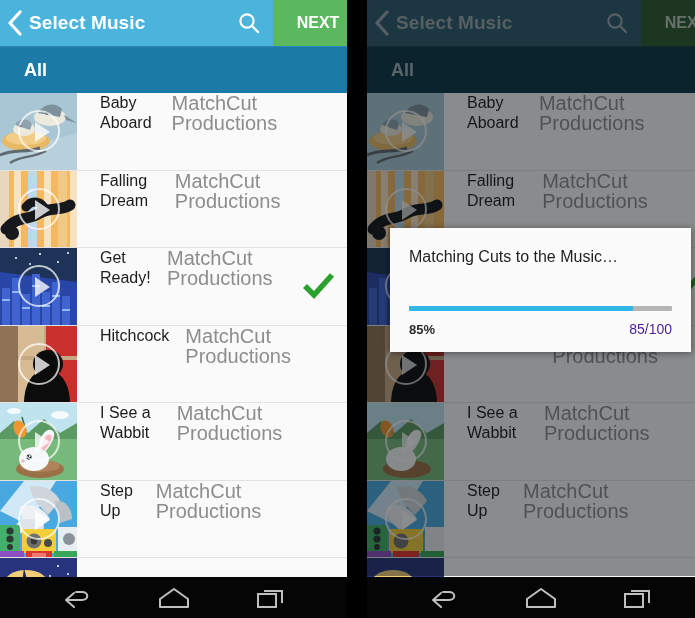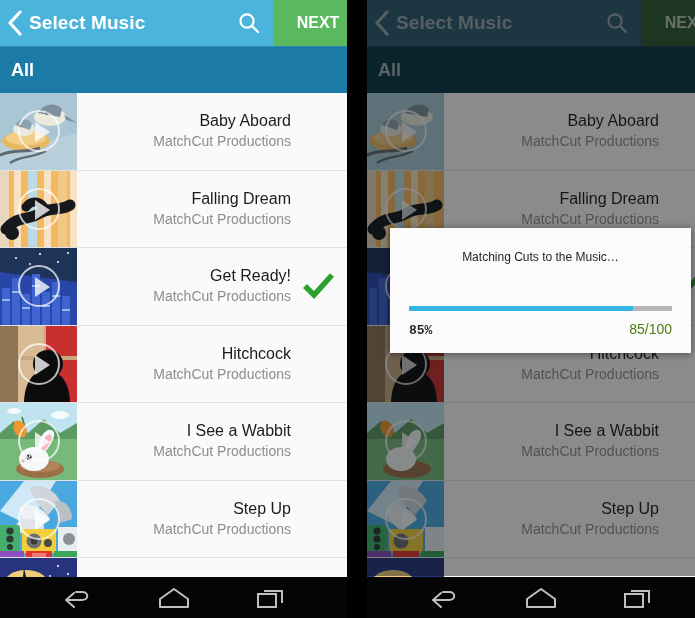--- a/index.html
+++ b/index.html
@@ -75,21 +75,21 @@
     background: #1b7ba6;
     border-top: 1px solid #2a8ab5;
     display: flex;
     align-items: center;
     box-sizing: border-box;
   }
   .tabbar .tab-label {
     color: #ffffff;
     font-size: 18px;
     font-weight: bold;
-    margin-left: 11px;
+    margin-left: 24px;
   }
 
   
   .list {
     position: relative;
     background: #fafafa;
     height: 484px;
     overflow: hidden;
   }
   .row {
@@ -119,34 +119,32 @@
   .thumb .play:after {
     content: "";
     position: absolute;
     left: 15px; top: 10px;
     border-left: 15px solid rgba(255,255,255,0.78);
     border-top: 10px solid transparent;
     border-bottom: 10px solid transparent;
   }
   .rowtext {
     flex: 1 1 auto;
-    padding-left: 17px;
-    display: flex;
-    flex-direction: column;
+    padding-left: 23px;
+    display: flex;
     justify-content: center;
-    text-align: right;
   }
   .title {
     color: #1c1c1c;
     font-size: 16px;
     line-height: 20px;
   }
   .artist {
     color: #8d8d8d;
-    font-size: 14px;
+    font-size: 20px;
     line-height: 20px;
     padding-left: 16px;
   }
   .check {
     flex: 0 0 auto;
     width: 56px;
     display: flex;
     align-items: center;
     justify-content: center;
   }
@@ -176,25 +174,24 @@
     left: 23px;
     top: 228px;
     width: 301px;
     background: #fbfbfb;
     box-shadow: 0 1px 7px rgba(0,0,0,0.45);
     z-index: 10;
     box-sizing: border-box;
     padding: 17px 19px 15px 19px;
   }
   .dialog .dlg-title {
-    font-size: 12px;
+    font-size: 16px;
     color: #1f1f1f;
     line-height: 24px;
     white-space: nowrap;
-    text-align: center;
   }
   .track {
     margin-top: 37px;
     height: 5px;
     background: #b6b6b6;
     border-radius: 1px;
     position: relative;
     overflow: hidden;
   }
   .track .fill {
@@ -202,22 +199,22 @@
     left: 0; top: 0; bottom: 0;
     background: #33b5e5;
     border-radius: 1px;
   }
   .dlg-foot {
     margin-top: 10px;
     display: flex;
     justify-content: space-between;
     align-items: baseline;
   }
-  .dlg-foot .pct { font-size: 13px; font-weight: bold; color: #2a2a2a; font-family: Liberation Mono, monospace; }
-  .dlg-foot .frac { font-size: 14px; color: #4d7c0f; }
+  .dlg-foot .pct { font-size: 13px; font-weight: bold; color: #2a2a2a; }
+  .dlg-foot .frac { font-size: 14px; color: #4c1d95; }
 
   
   .panel.right .actionbar { background: #2c5b6d; }
   .panel.right .next-btn { background: #2e5a30; color: #b9c9b9; }
   .panel.right .ab-title { color: #9aa7ad; }
   .panel.right .tabbar { background: #0d3544; border-top-color: #15414f; }
   .panel.right .tabbar .tab-label { color: #9fb0b7; }
 </style>
 </head>
 <body>

